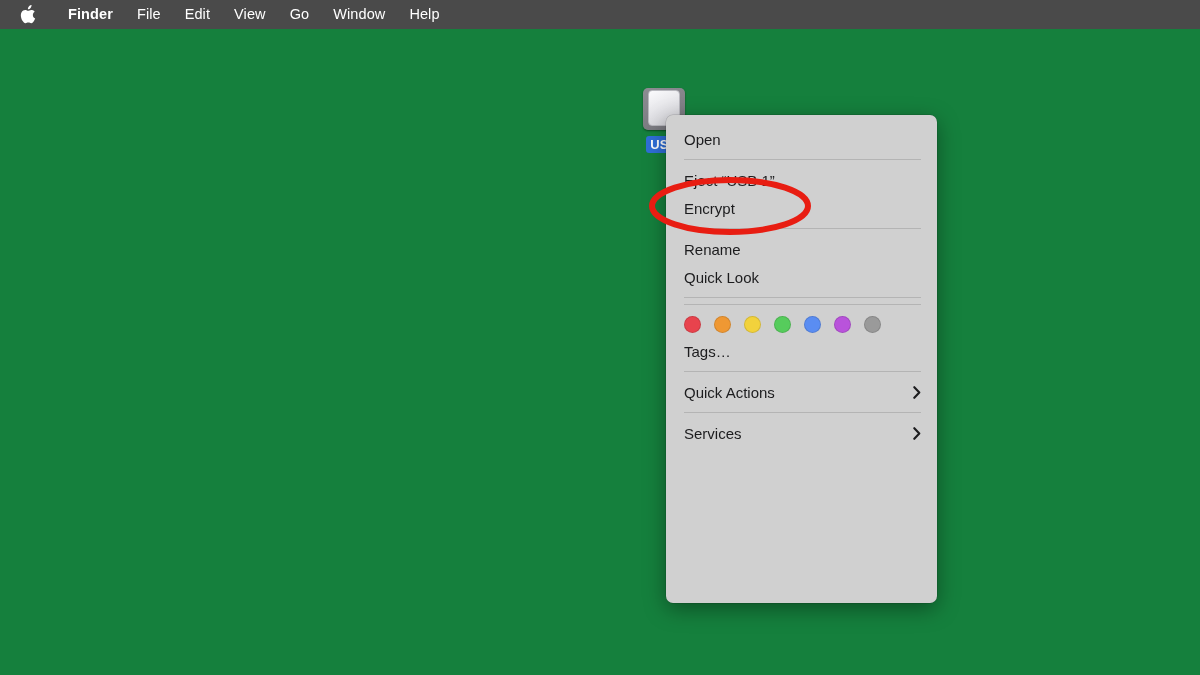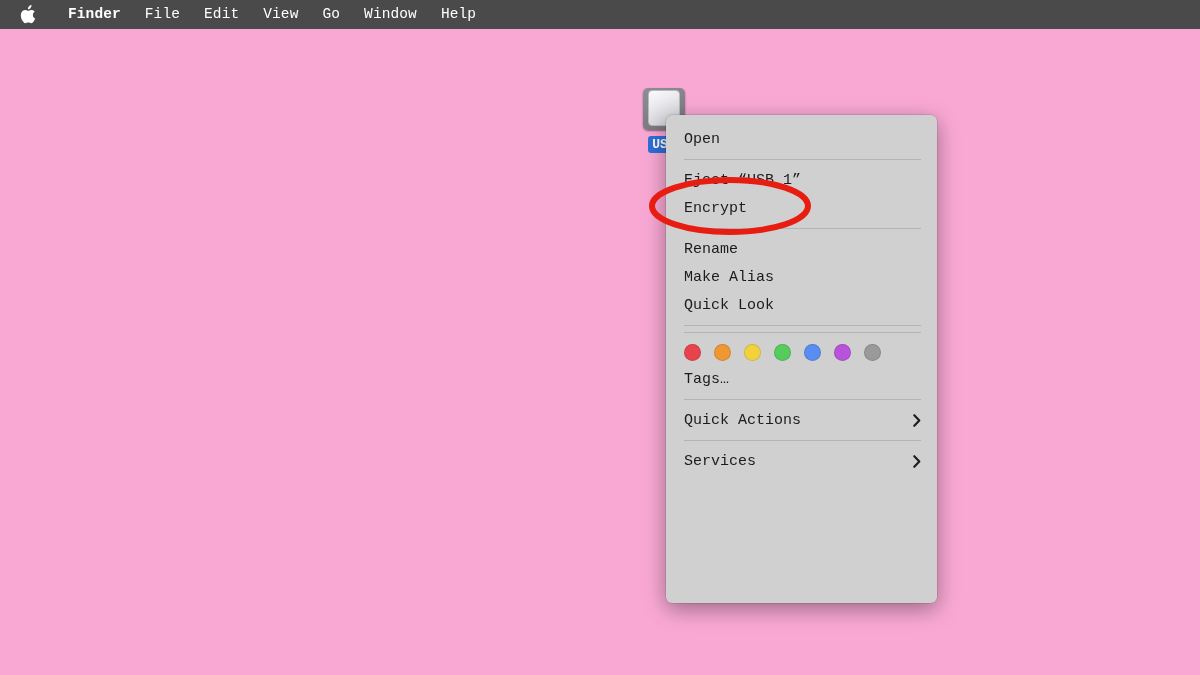--- a/index.html
+++ b/index.html
@@ -151,21 +151,21 @@
     left: 648px;
     top: 176px;
     width: 164px;
     height: 60px;
     pointer-events: none;
   }
 </style>
 </head>
 <body>
 
-<div id="screen" style="background: #f9a8d4; font-family: Liberation Mono, monospace;">
+<div id="screen" style="background: #15803d;">
 
   <div id="menubar">
     <div class="apple">
       <svg width="16" height="19" viewBox="0 0 16 19" aria-hidden="true">
         <path fill="#ffffff" d="M10.6 3.0c.62-.77 1.04-1.82.92-2.9-.9.04-1.99.61-2.63 1.37-.58.67-1.08 1.75-.95 2.78 1.0.08 2.03-.5 2.66-1.25zM11.5 4.9c-1.45-.09-2.68.83-3.37.83-.7 0-1.76-.79-2.9-.77-1.49.02-2.87.87-3.64 2.21-1.55 2.69-.4 6.67 1.11 8.85.74 1.07 1.62 2.27 2.78 2.23 1.11-.05 1.53-.72 2.88-.72 1.34 0 1.72.72 2.9.7 1.2-.02 1.96-1.09 2.69-2.17.85-1.24 1.2-2.44 1.22-2.5-.03-.01-2.34-.9-2.36-3.56-.02-2.23 1.82-3.29 1.9-3.35-1.04-1.53-2.66-1.7-3.21-1.75z"></path>
       </svg>
     </div>
     <div class="mb-item bold">Finder</div>
     <div class="mb-item">File</div>
     <div class="mb-item">Edit</div>
@@ -176,42 +176,39 @@
   </div>
 
   <div id="drive">
     <div class="drive-glyph">
       <div class="drive-back"></div>
       <div class="drive-front"></div>
     </div>
     <div class="drive-label" style="background: rgb(47, 111, 216);">USB</div>
   </div>
 
-  <div id="ctxmenu" style="background: rgb(208, 208, 208); border-radius: 6px;">
+  <div id="ctxmenu" style="background: rgb(208, 208, 208);">
 
     <div class="mi">
       <span class="mi-label">Open</span>
     </div>
 
     <div class="sep"></div>
 
     <div class="mi">
       <span class="mi-label">Eject “USB 1”</span>
     </div>
     <div class="mi">
       <span class="mi-label">Encrypt</span>
     </div>
 
     <div class="sep"></div>
 
     <div class="mi">
       <span class="mi-label">Rename</span>
-    </div>
-    <div class="mi">
-      <span class="mi-label">Make Alias</span>
     </div>
     <div class="mi">
       <span class="mi-label">Quick Look</span>
     </div>
 
     <div class="sep"></div>
 
 
     <div class="sep"></div>
 

